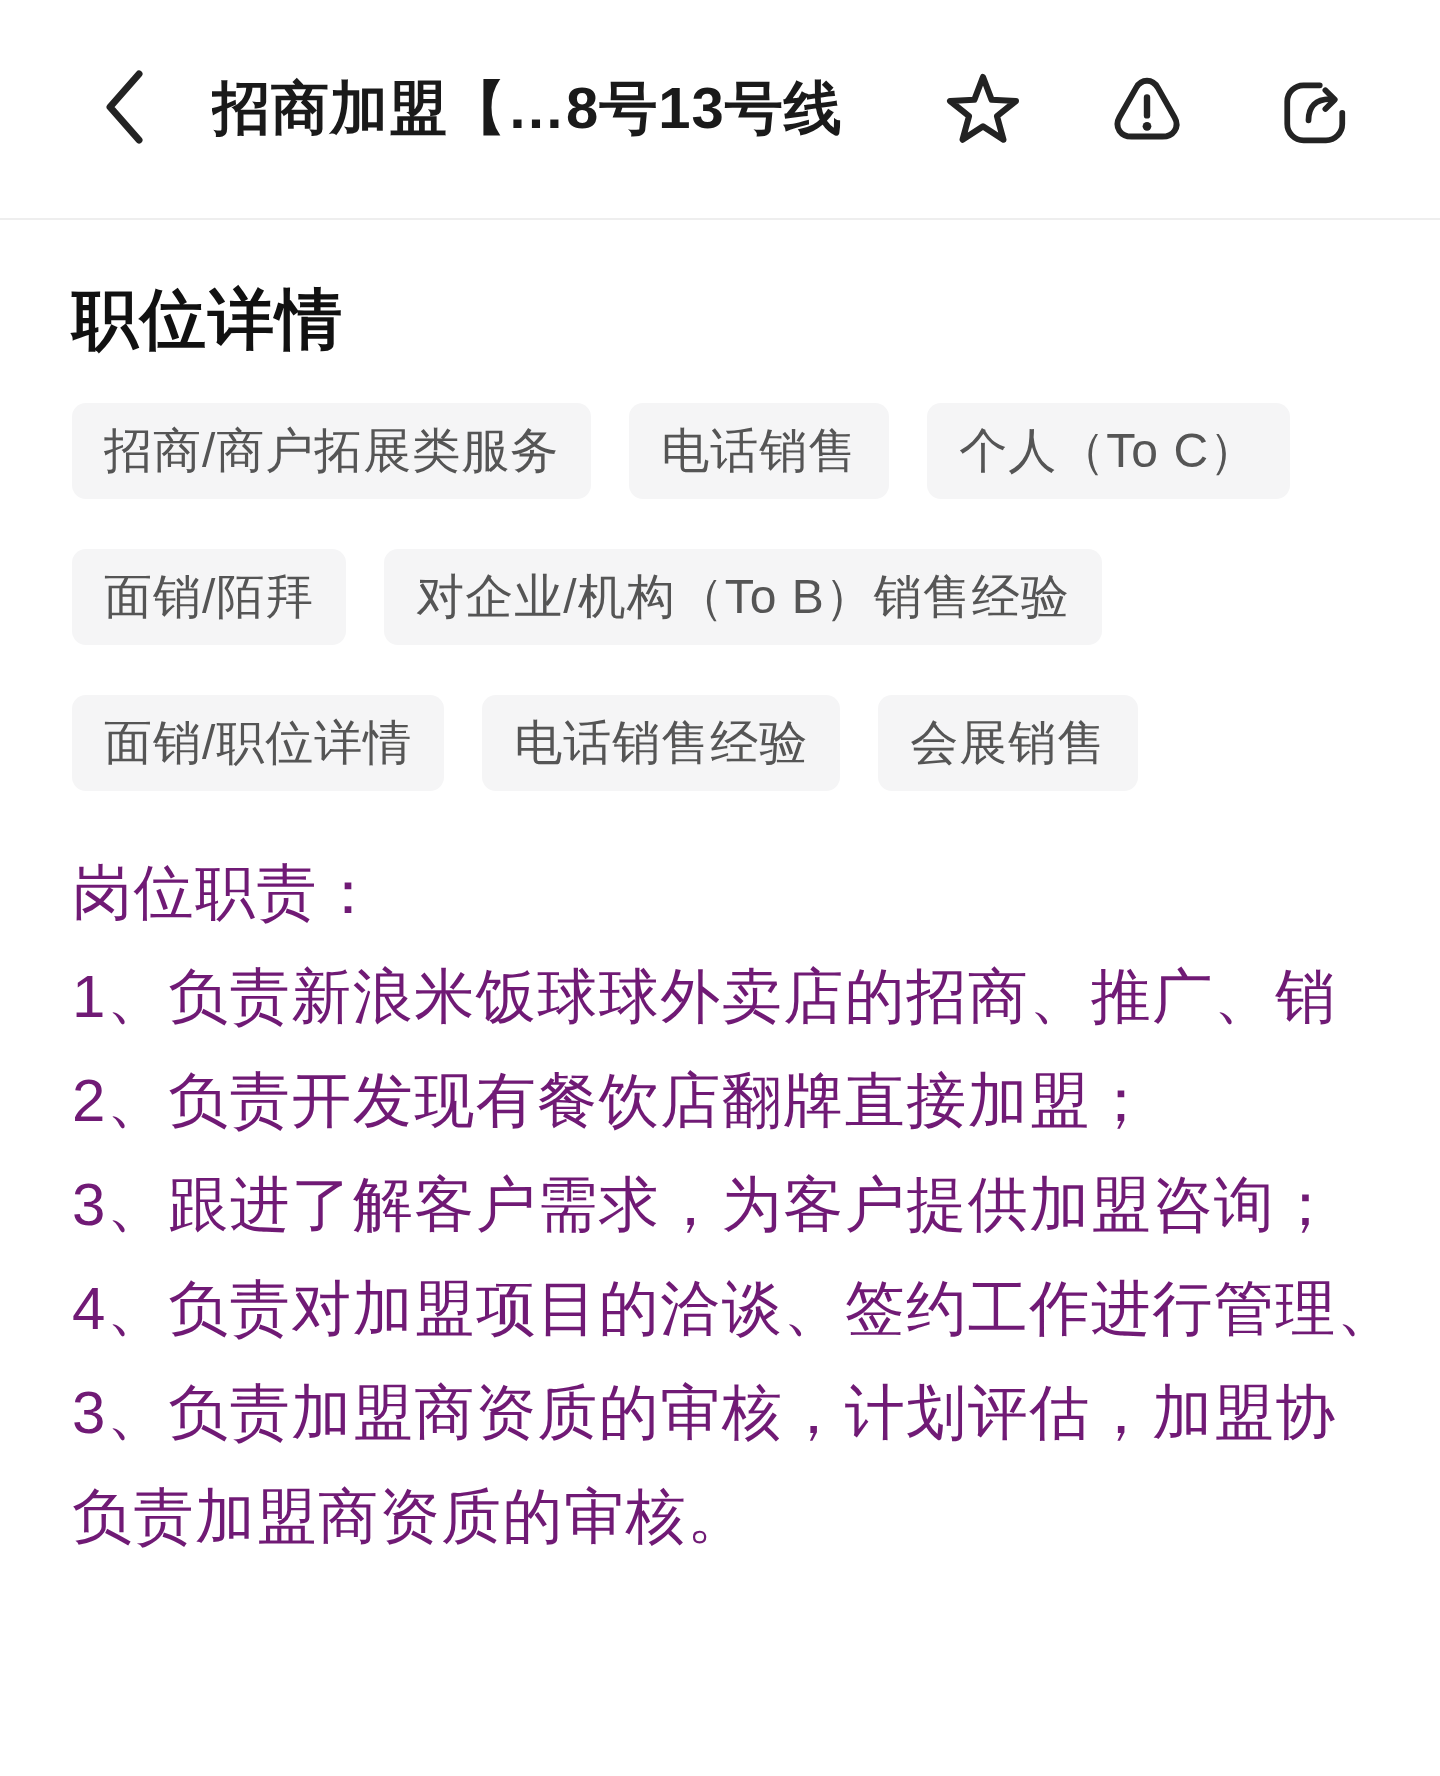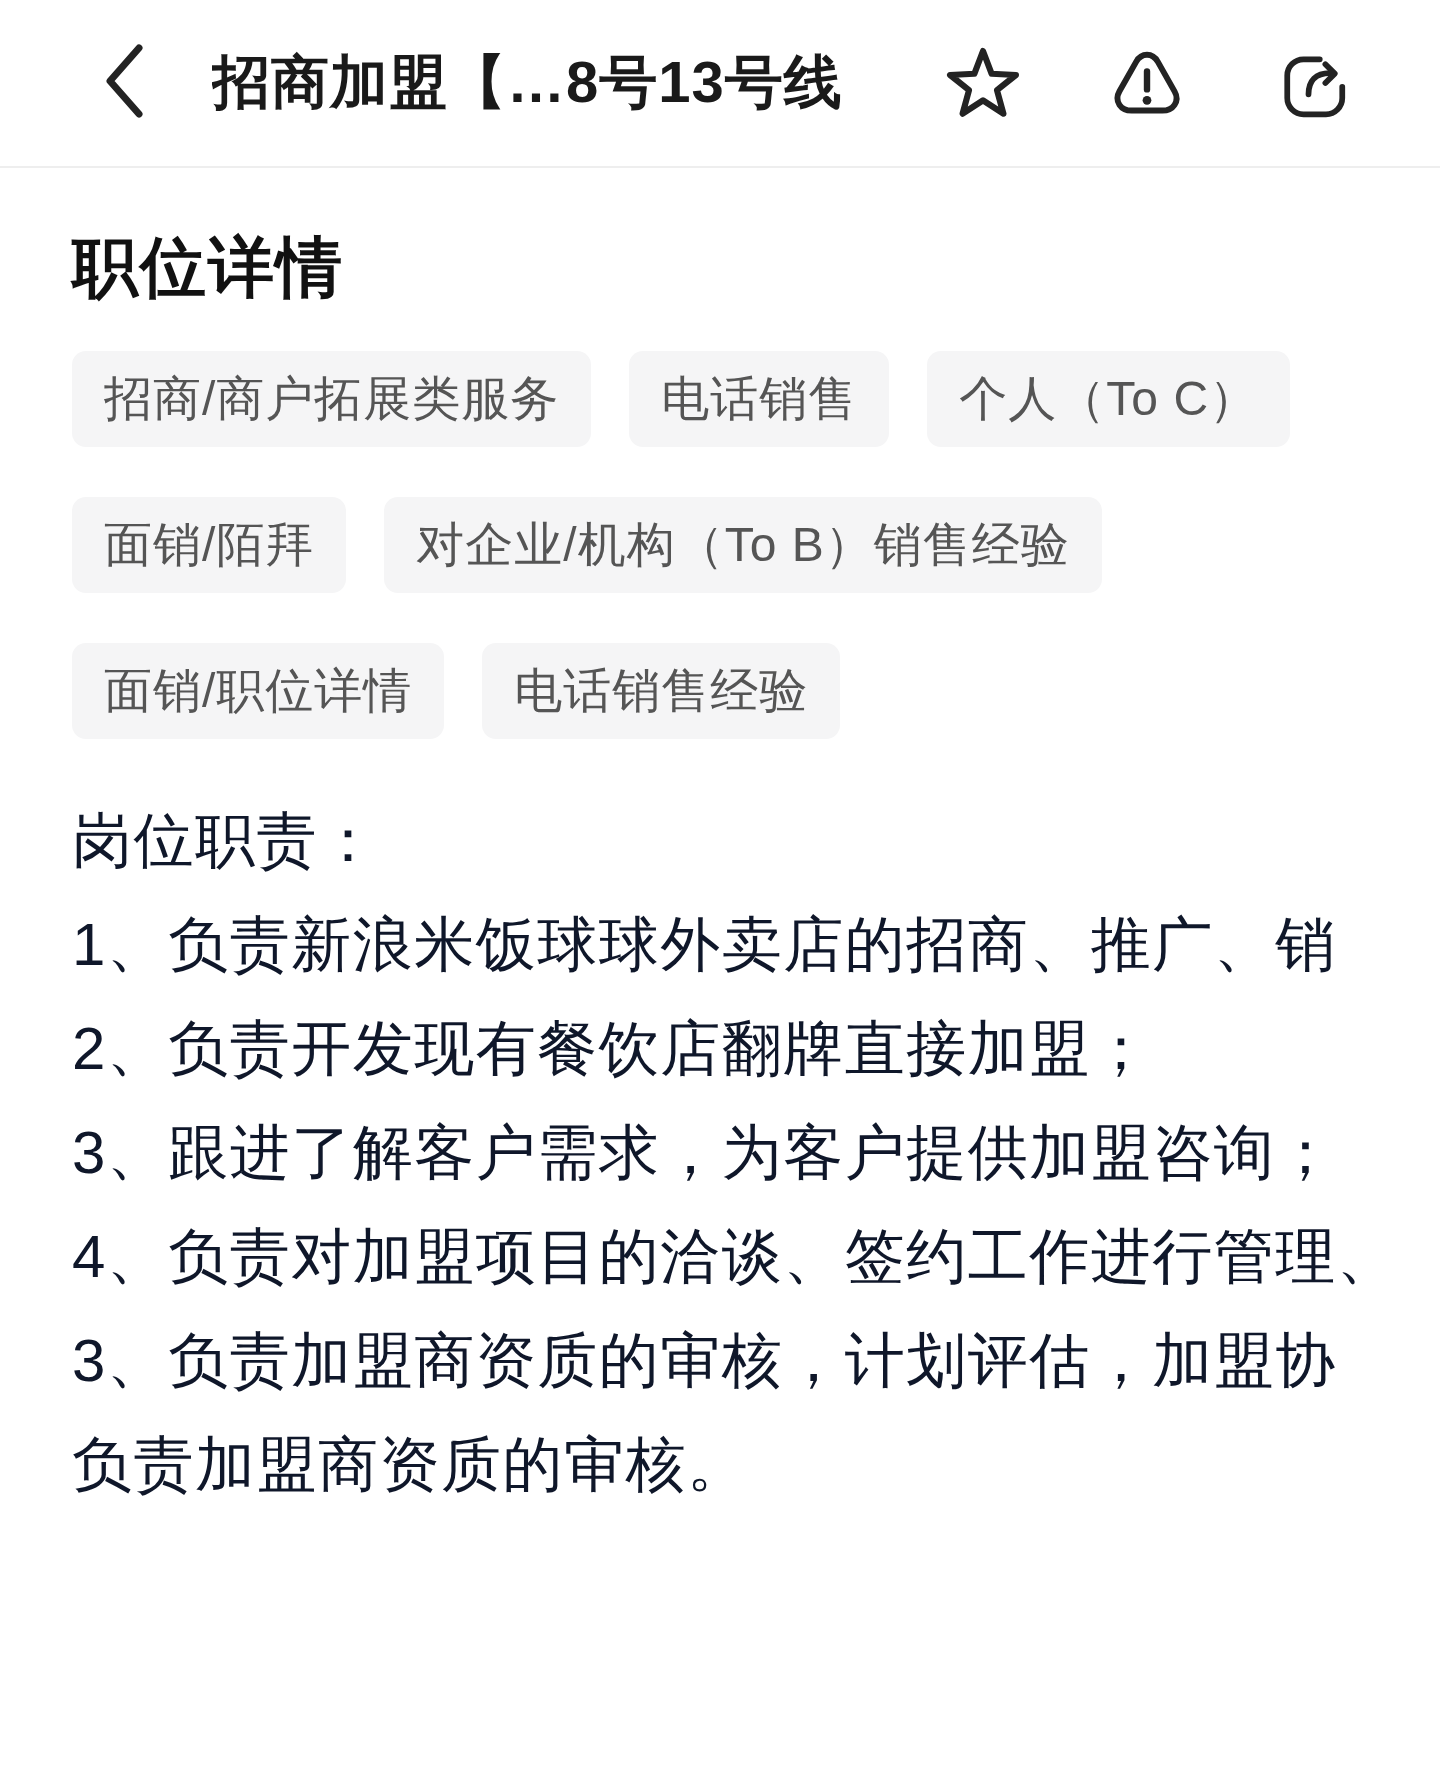--- a/index.html
+++ b/index.html
@@ -4,21 +4,21 @@
 <style>
   * { margin: 0; padding: 0; box-sizing: border-box; }
   html, body {
     width: 1440px; height: 1776px;
     background: #ffffff;
     font-family: "Liberation Sans", "DejaVu Sans", sans-serif;
     overflow: hidden;
   }
   
   .navbar {
-    height: 168px;
+    height: 220px;
     display: flex;
     align-items: center;
     background: #ffffff;
     border-bottom: 2px solid #eeeeee;
   }
   .back-btn {
     margin-left: 98px;
     width: 52px; height: 84px;
     display: flex; align-items: center; justify-content: center;
     cursor: pointer;
@@ -73,21 +73,21 @@
     padding: 0 32px;
     background: #f5f5f6;
     border-radius: 14px;
     font-size: 48px;
     color: #555555;
     letter-spacing: 1px;
     white-space: nowrap;
   }
   .description {
     margin-top: 50px;
-    color: #0f172a;
+    color: #701a75;
   }
   .desc-line {
     font-size: 60px;
     line-height: 104px;
     letter-spacing: 1.5px;
     white-space: nowrap;
   }
 </style>
 </head>
 <body>
@@ -138,20 +138,21 @@
   <h1 class="section-title">职位详情</h1>
 
   <div class="tags">
       <div class="tag">招商/商户拓展类服务</div>
       <div class="tag">电话销售</div>
       <div class="tag">个人（To C）</div>
       <div class="tag">面销/陌拜</div>
       <div class="tag">对企业/机构（To B）销售经验</div>
       <div class="tag">面销/职位详情</div>
       <div class="tag">电话销售经验</div>
+      <div class="tag">会展销售</div>
     </div>
 
   <div class="description">
       <div class="desc-line">岗位职责：</div>
       <div class="desc-line">1、负责新浪米饭球球外卖店的招商、推广、销</div>
       <div class="desc-line">2、负责开发现有餐饮店翻牌直接加盟；</div>
       <div class="desc-line">3、跟进了解客户需求，为客户提供加盟咨询；</div>
       <div class="desc-line">4、负责对加盟项目的洽谈、签约工作进行管理、</div>
       <div class="desc-line">3、负责加盟商资质的审核，计划评估，加盟协</div>
       <div class="desc-line">负责加盟商资质的审核。</div>

